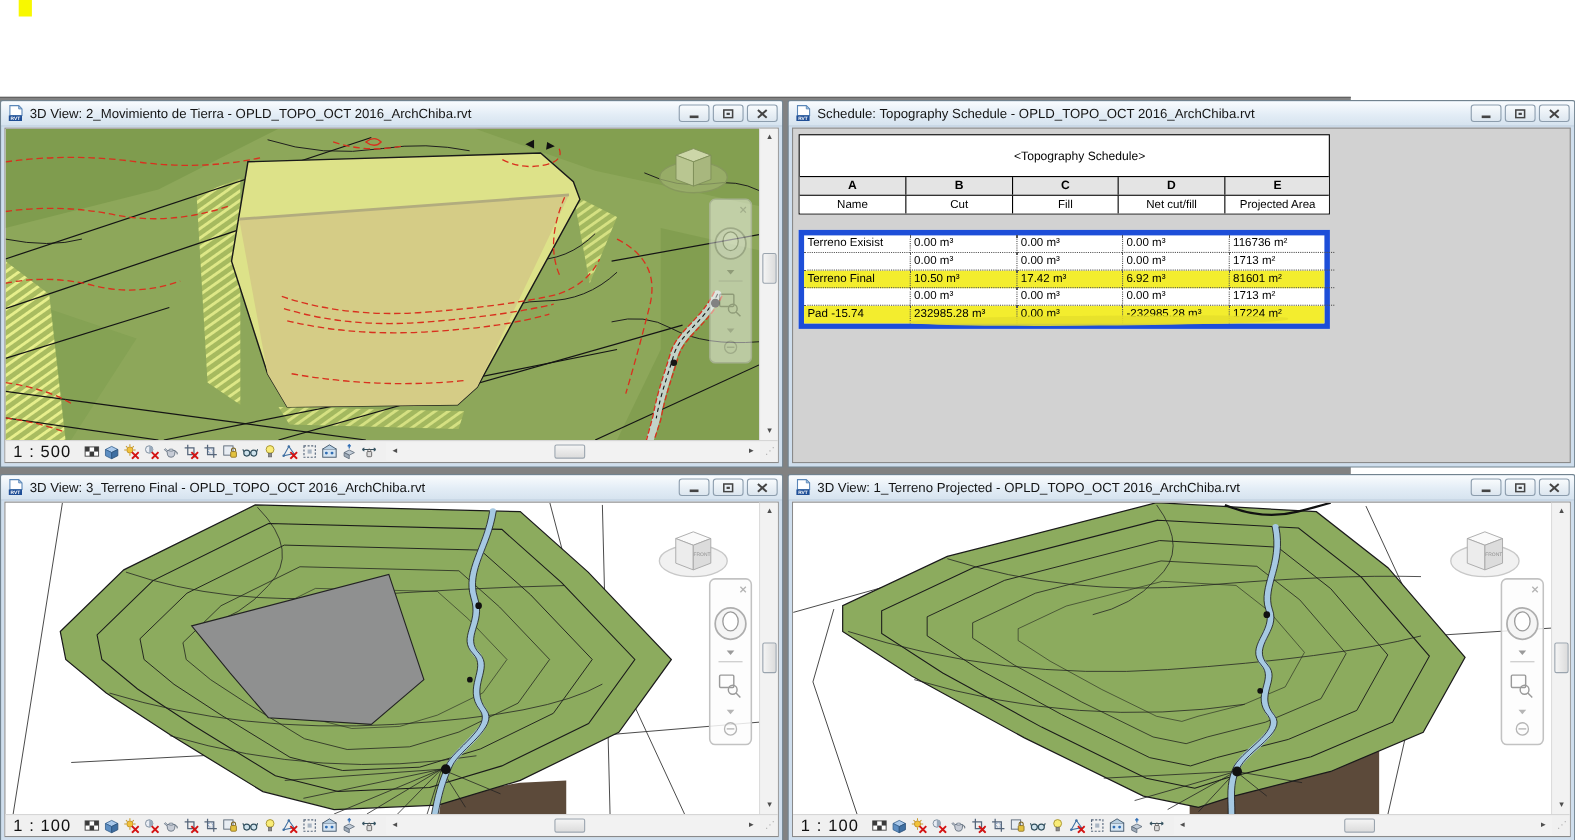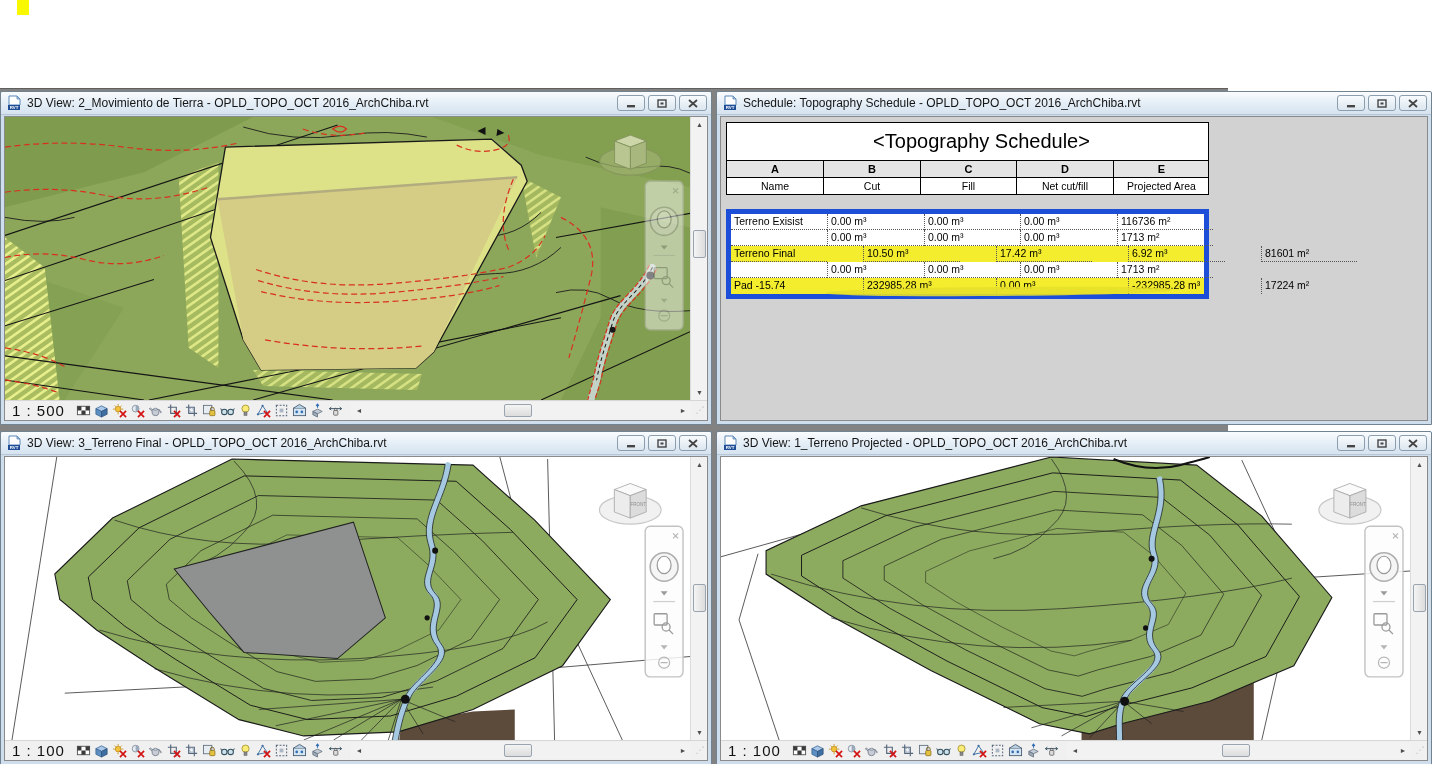--- a/index.html
+++ b/index.html
@@ -43,34 +43,34 @@
   .harr { position:absolute; top:0; width:16px; height:17px; font-size:7px; color:#4e4e4e; text-align:center; line-height:17px; }
   .harr.lf { left:0; } .harr.rt { right:0; }
   .hthumb { position:absolute; top:2px; left:45%; width:28px; height:13px;
     background:linear-gradient(#f4f4f4,#dcdcdc); border:1px solid #9aa4ae; border-radius:2px; }
   .grip { width:14px; height:17px; color:#b0b0b0; font-size:9px; line-height:17px; text-align:center; }
 
   
   .sched-client { background:#d2d2d2; }
   .sch-table { position:absolute; left:5px; top:5px; width:483px; font-size:10.5px; color:#000; }
   .sch-head { border:1px solid #000; background:#fff; }
-  .sch-title { height:37px; display:flex; align-items:center; justify-content:center; font-size:20px;padding-left:28px; }
+  .sch-title { height:37px; display:flex; align-items:center; justify-content:center; font-size:11px;padding-left:28px; }
   .sch-grid { display:grid; grid-template-columns:96px 97px 96px 97px 96px; }
   .sch-letters { border-top:1px solid #000; background:#e4e4e4; height:17px; }
   .sch-letters div { text-align:center; line-height:16px; font-weight:bold; font-size:11px; border-left:1px solid #000; }
   .sch-letters div:first-child { border-left:none; }
   .sch-names { border-top:1px solid #000; background:#fff; height:17px; }
   .sch-names div { text-align:center; line-height:16px; border-left:1px solid #000; }
   .sch-names div:first-child { border-left:none; }
   .sch-body { margin-top:14px; border:5px solid #1d4ed8; background:#fff; }
   .sch-row { height:16px; }
   .sch-row div { line-height:15px; padding-left:3px; border-left:1px dotted #555; white-space:nowrap; overflow:hidden; }
   .sch-row div:first-child { border-left:none; }
   .sch-row:not(:last-child) div { border-bottom:1px dotted #555; }
-  .sch-row.hl { background:#f3ed2e;gap:36px; }
+  .sch-row.hl { background:#f3ed2e; }
   .smear { position:absolute; left:105px; top:170px; width:345px; height:9px; background:#e7e02b;
     border-radius:50% 40% 50% 45%; opacity:.9; transform:rotate(-.4deg); }
   .hidden-defs { position:absolute; width:0; height:0; overflow:hidden; }
 </style>
 </head>
 <body>
 
 <svg class="hidden-defs" aria-hidden="true">
   <defs>
     <symbol id="icoRvt" viewBox="0 0 16 16">

